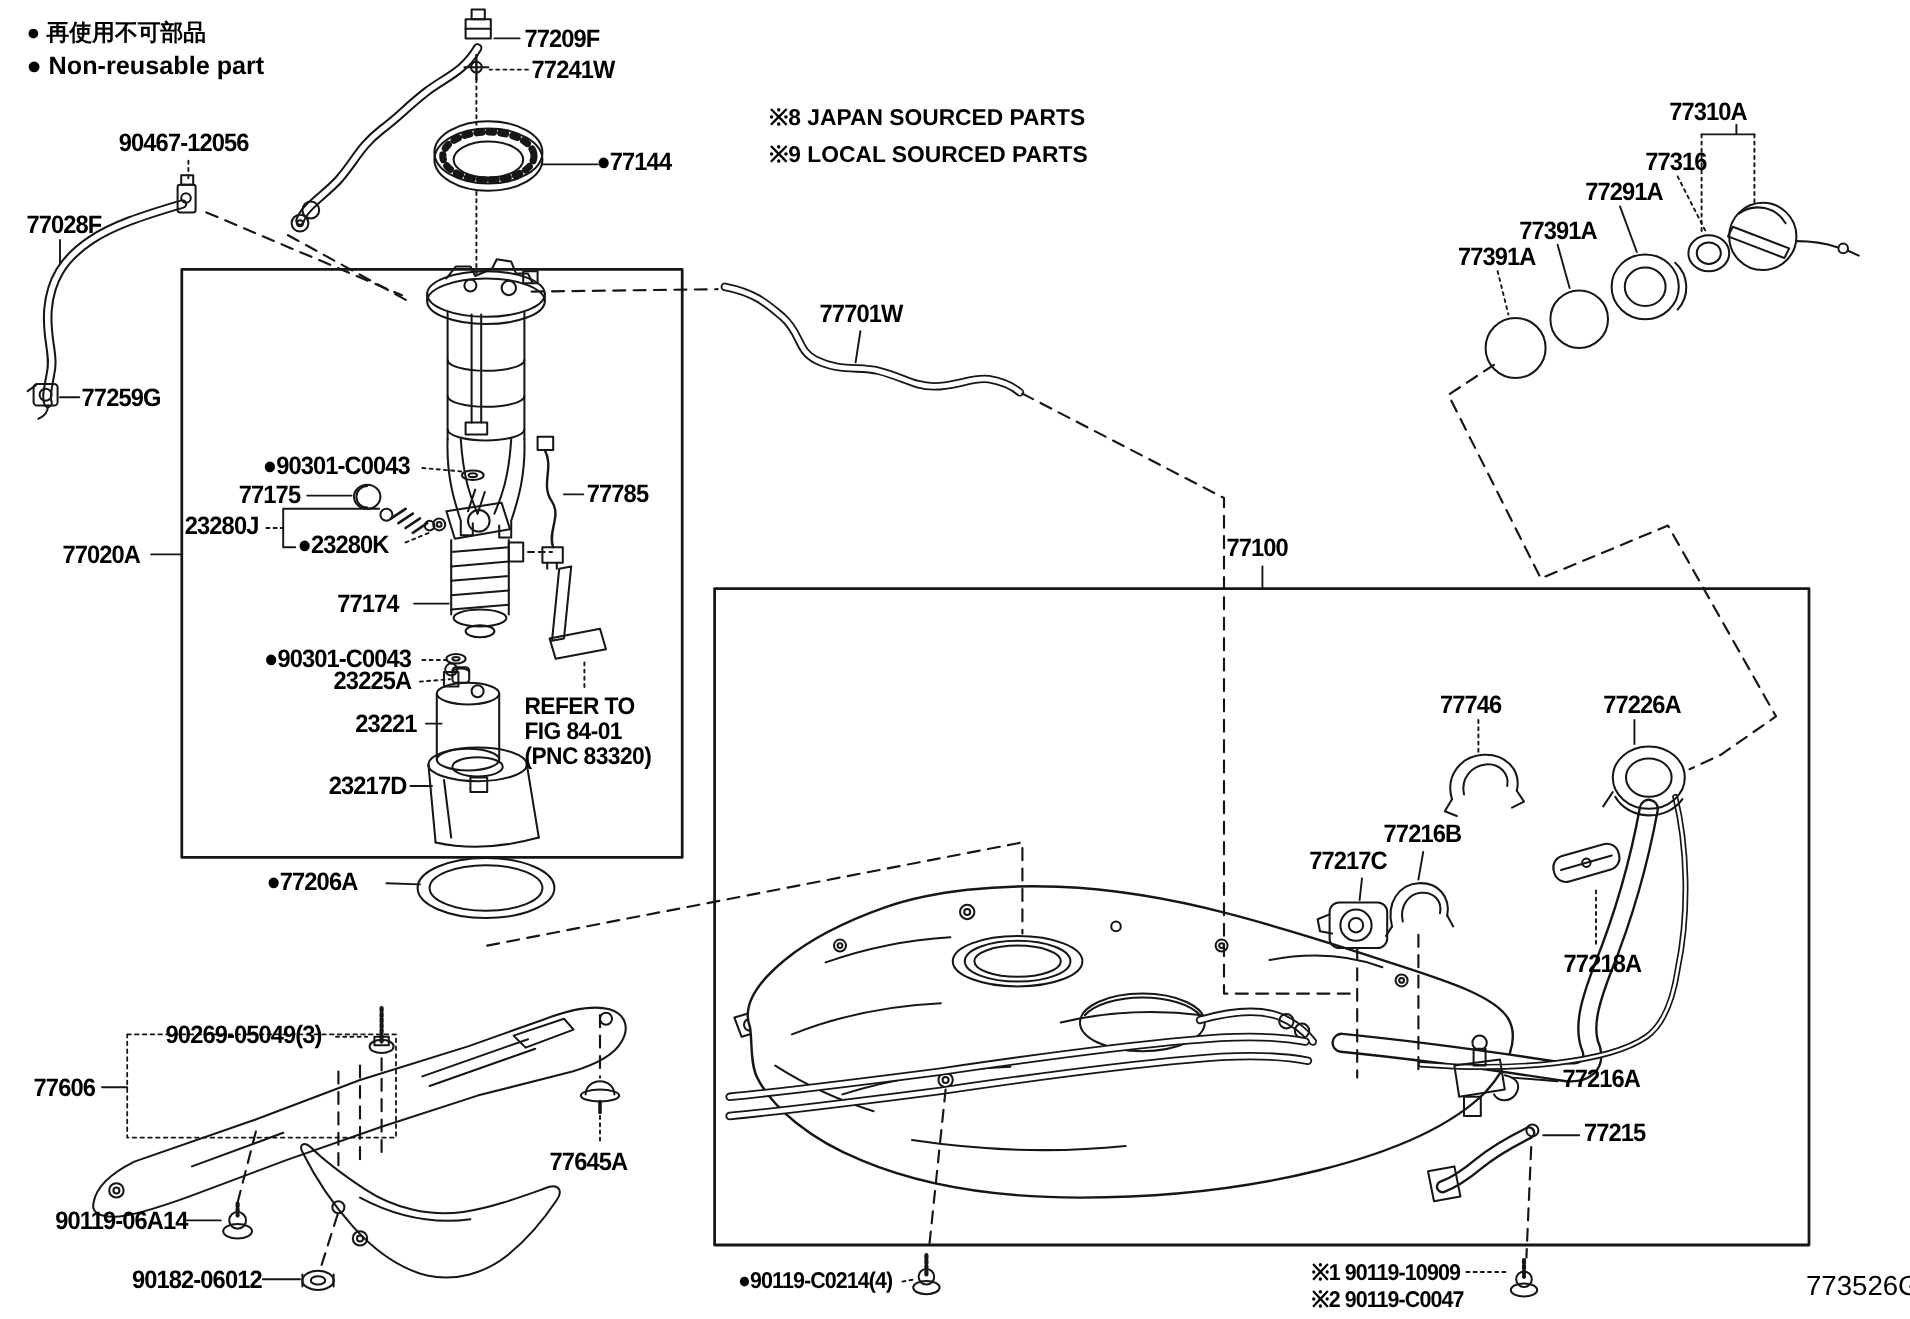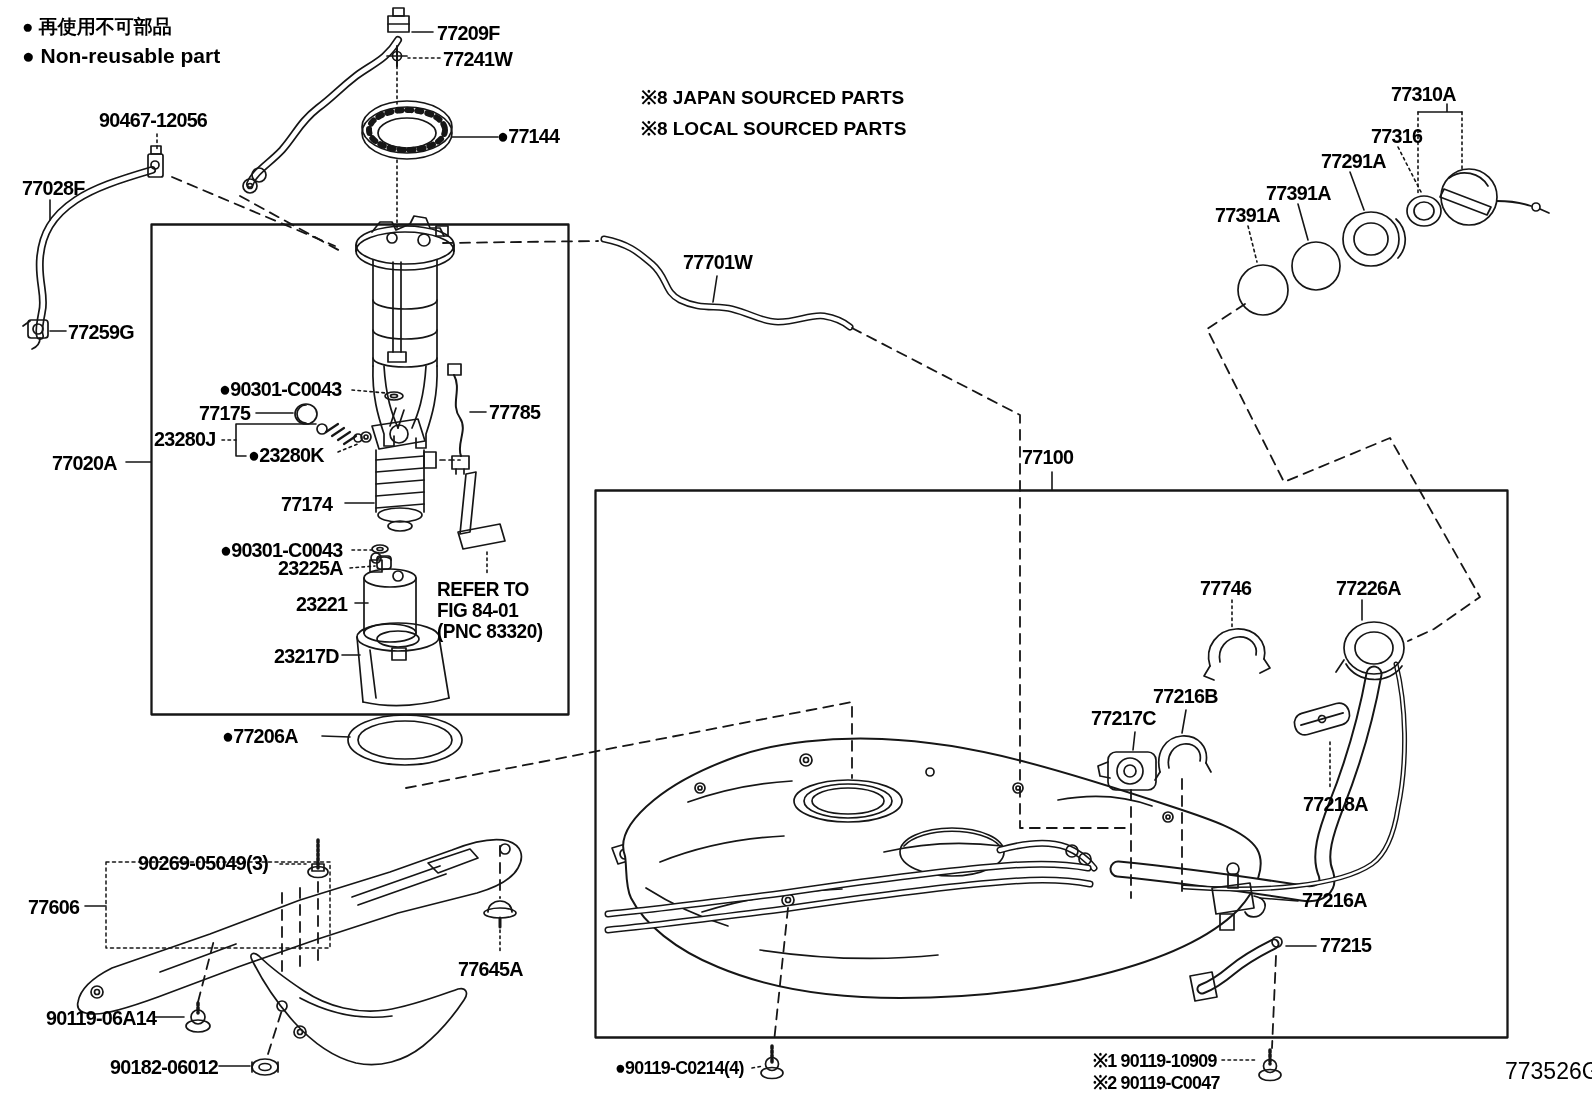--- a/index.html
+++ b/index.html
@@ -403,21 +403,21 @@
 </g>
 </svg>
 
 <div class="legend">
   <div class="legend-line legend-jp">● 再使用不可部品</div>
   <div class="legend-line legend-en">● Non-reusable part</div>
 </div>
 
 <div class="notes">
   <div class="note-line">※8 JAPAN SOURCED PARTS</div>
-  <div class="note-line">※8 LOCAL SOURCED PARTS</div>
+  <div class="note-line">※9 LOCAL SOURCED PARTS</div>
 </div>
 
 <div class="refer">
   <div>REFER TO</div>
   <div>FIG 84-01</div>
   <div>(PNC 83320)</div>
 </div>
 
 <div class="diagram-code">773526G</div>
 

